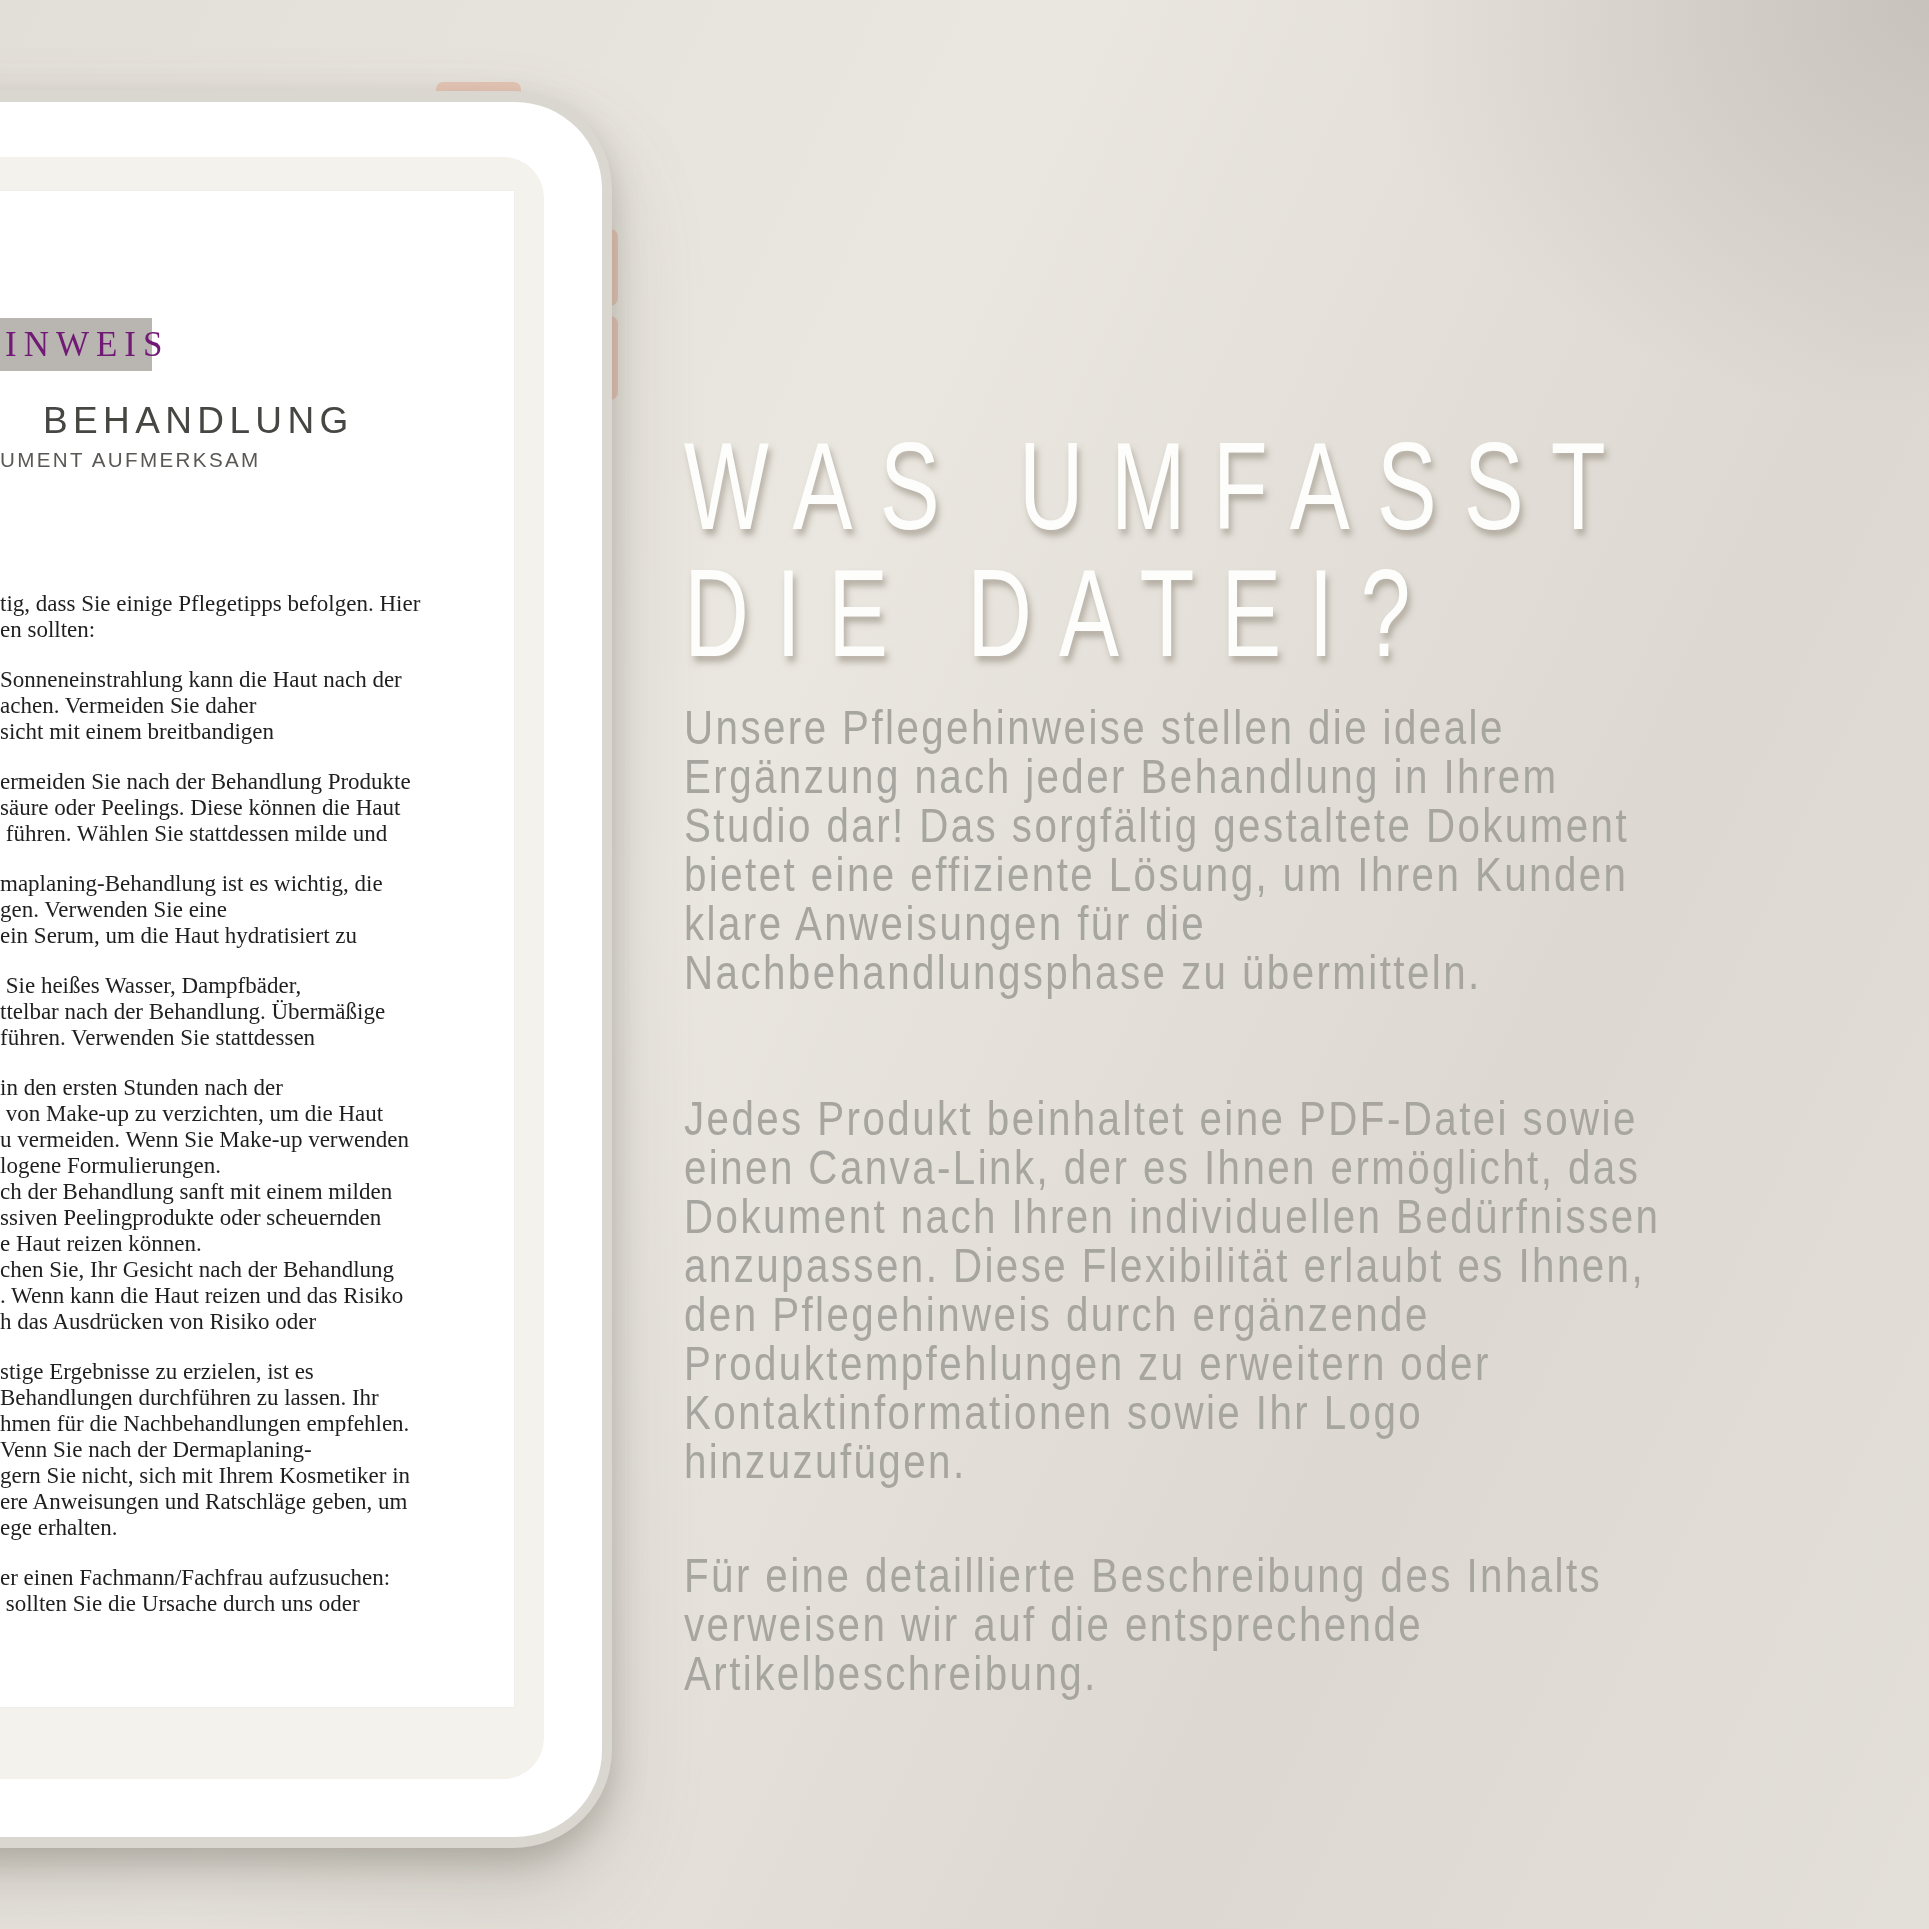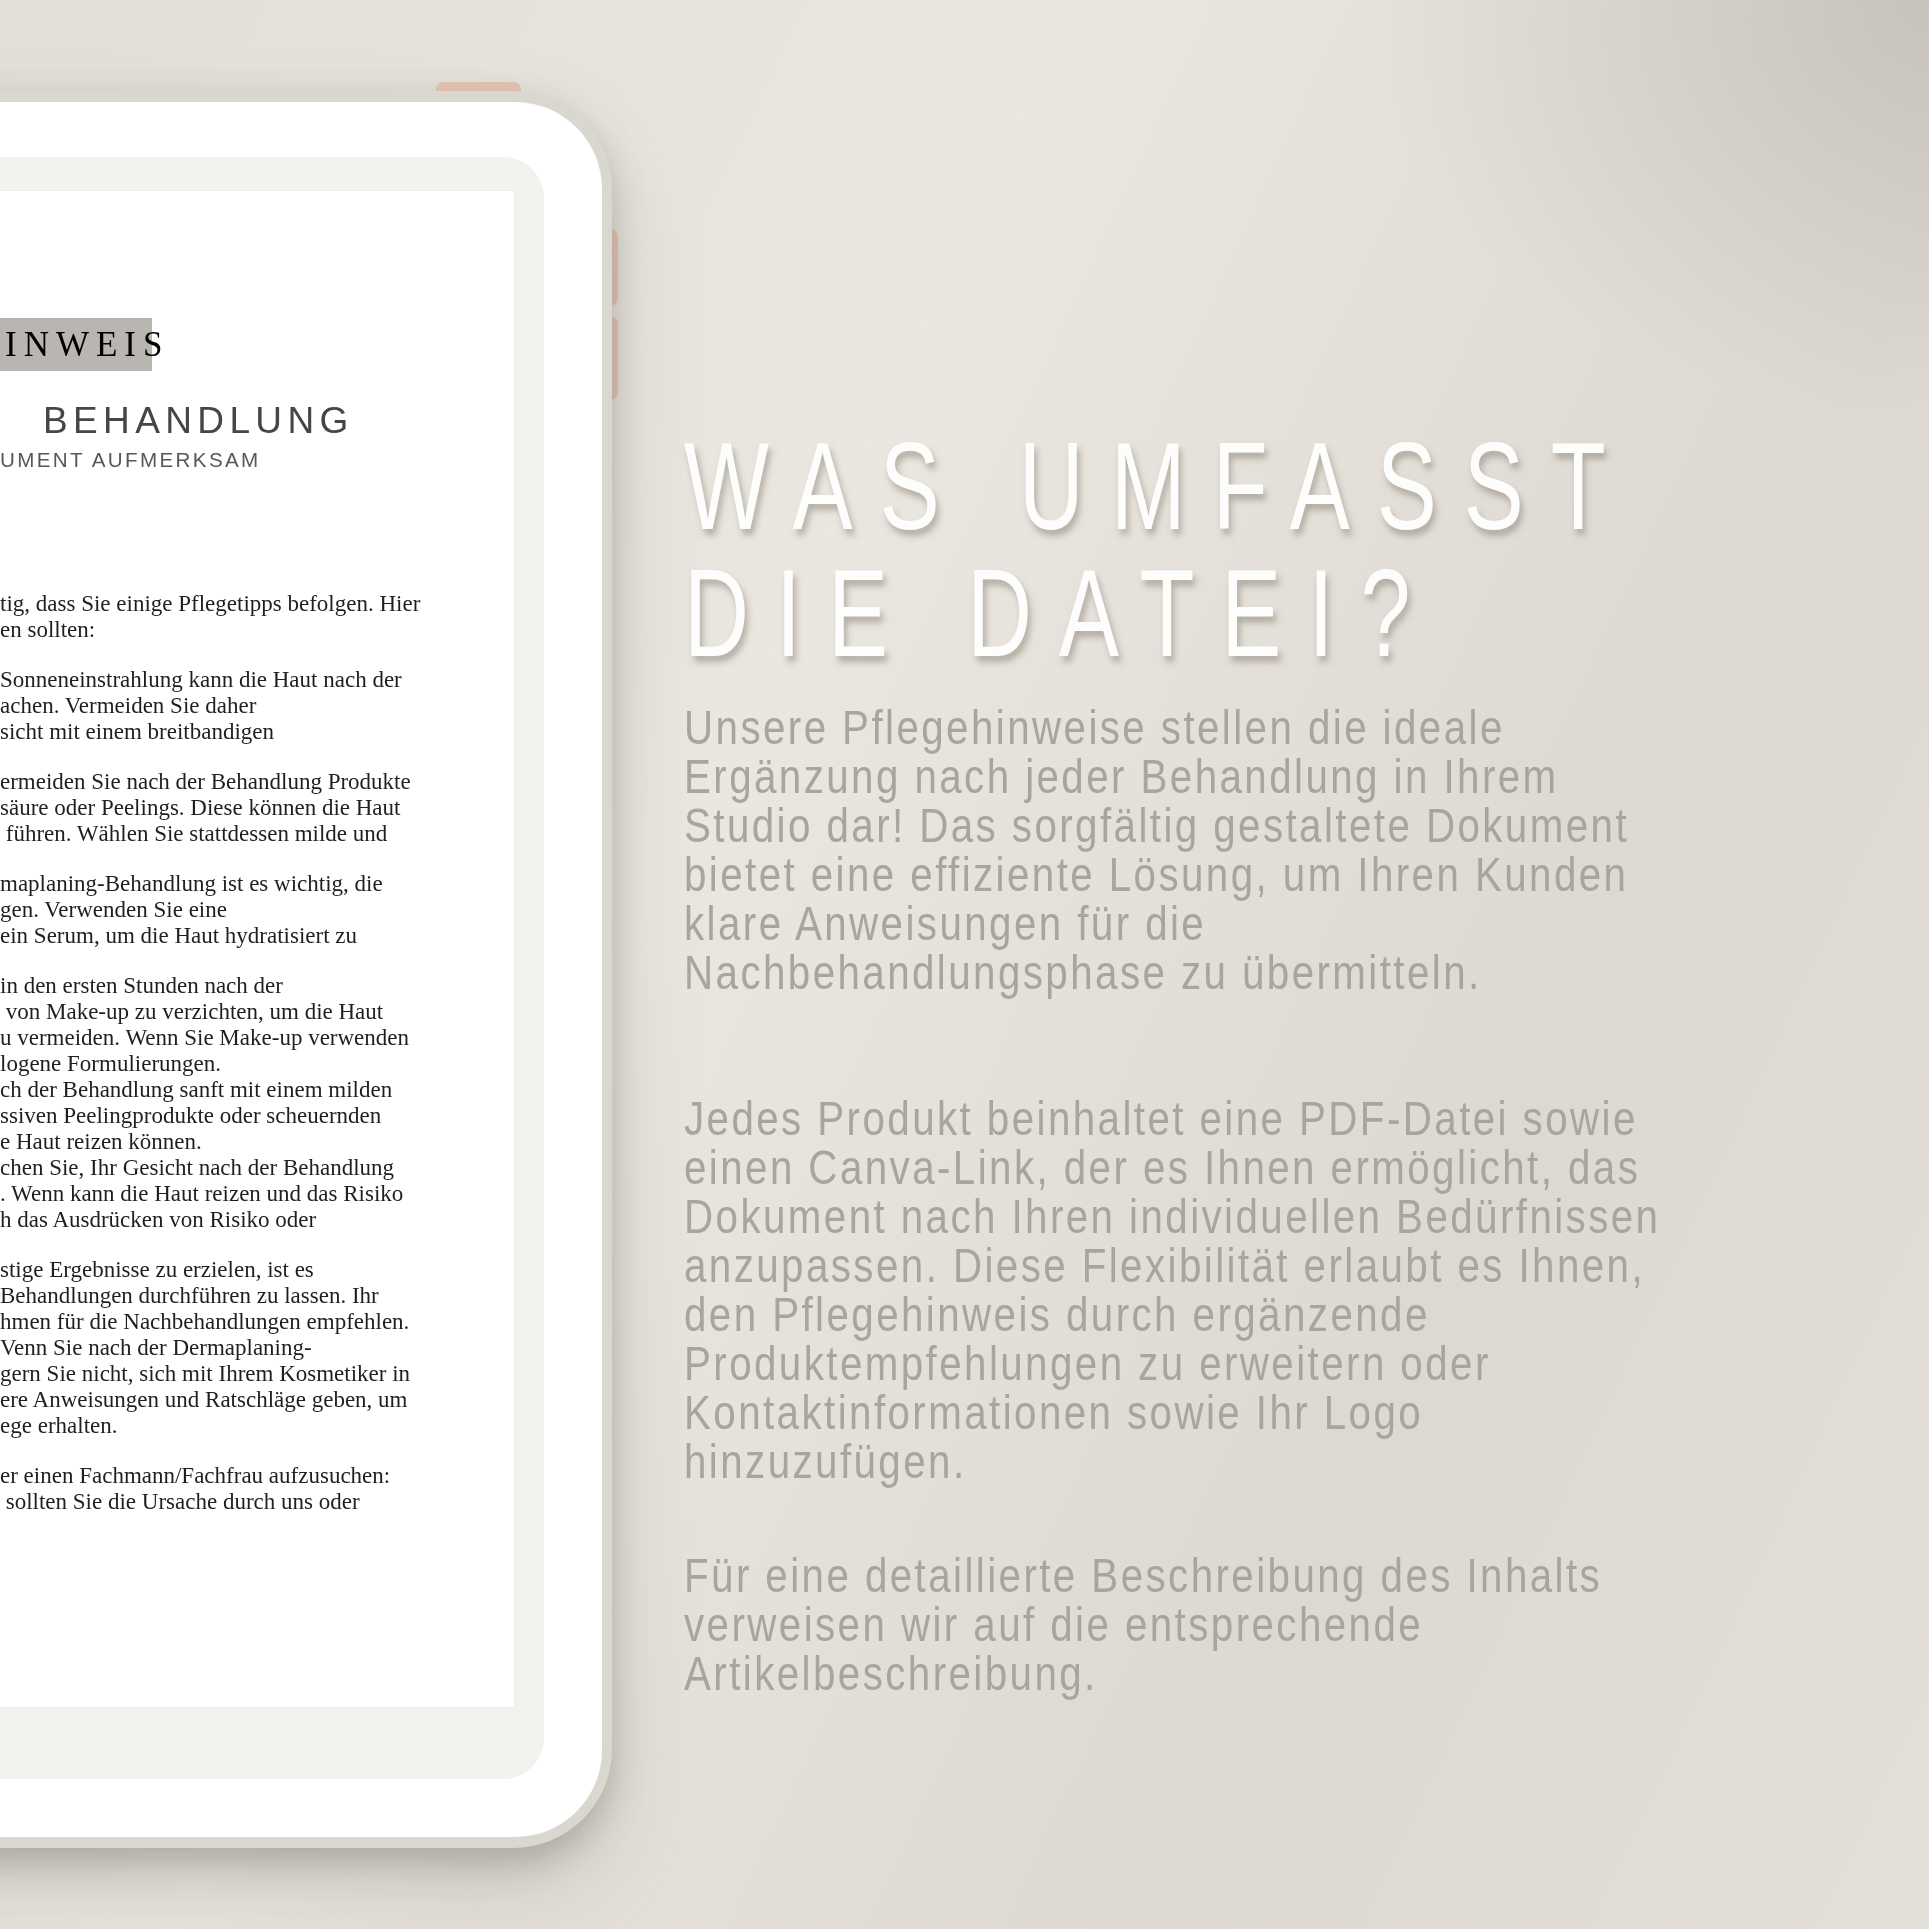--- a/index.html
+++ b/index.html
@@ -25,21 +25,21 @@
   .t-bezel{position:absolute;left:-206px;top:157px;width:750px;height:1622px;
     background:#f4f2ed;border-radius:0 41px 41px 0;}
   .t-page{position:absolute;left:-206px;top:191px;width:720px;height:1516px;
     background:#ffffff;box-shadow:0 0 0 0.8px rgba(0,0,0,0.02);}
   
   .doc-badge{
     position:absolute;left:-32px;top:318px;width:184px;height:53px;background:#b9b5b1;
     display:flex;align-items:center;padding-left:37px;box-sizing:border-box;
   }
   .doc-badge-label{
-    font-family:"Liberation Serif",serif;font-size:35px;color:#000000;
+    font-family:"Liberation Serif",serif;font-size:35px;color:#701a75;
     letter-spacing:0.20em;white-space:pre;
   }
   .doc-title{
     position:absolute;left:11px;top:400px;font-size:37px;color:#464643;
     letter-spacing:0.145em;white-space:pre;font-weight:400;margin-left:32px;
   }
   .doc-subtitle{
     position:absolute;left:0px;top:448px;font-size:20.6px;color:#5a5855;
     letter-spacing:0.115em;white-space:pre;
   }
@@ -101,20 +101,25 @@
       <div class="d-line">ermeiden Sie nach der Behandlung Produkte</div>
       <div class="d-line">säure oder Peelings. Diese können die Haut</div>
       <div class="d-line"> führen. Wählen Sie stattdessen milde und</div>
     </div>
     <div class="d-block">
       <div class="d-line">maplaning-Behandlung ist es wichtig, die</div>
       <div class="d-line">gen. Verwenden Sie eine</div>
       <div class="d-line">ein Serum, um die Haut hydratisiert zu</div>
     </div>
     <div class="d-block">
+      <div class="d-line"> Sie heißes Wasser, Dampfbäder,</div>
+      <div class="d-line">ttelbar nach der Behandlung. Übermäßige</div>
+      <div class="d-line">führen. Verwenden Sie stattdessen</div>
+    </div>
+    <div class="d-block">
       <div class="d-line">in den ersten Stunden nach der</div>
       <div class="d-line"> von Make-up zu verzichten, um die Haut</div>
       <div class="d-line">u vermeiden. Wenn Sie Make-up verwenden</div>
       <div class="d-line">logene Formulierungen.</div>
       <div class="d-line">ch der Behandlung sanft mit einem milden</div>
       <div class="d-line">ssiven Peelingprodukte oder scheuernden</div>
       <div class="d-line">e Haut reizen können.</div>
       <div class="d-line">chen Sie, Ihr Gesicht nach der Behandlung</div>
       <div class="d-line">. Wenn kann die Haut reizen und das Risiko</div>
       <div class="d-line">h das Ausdrücken von Risiko oder</div>

